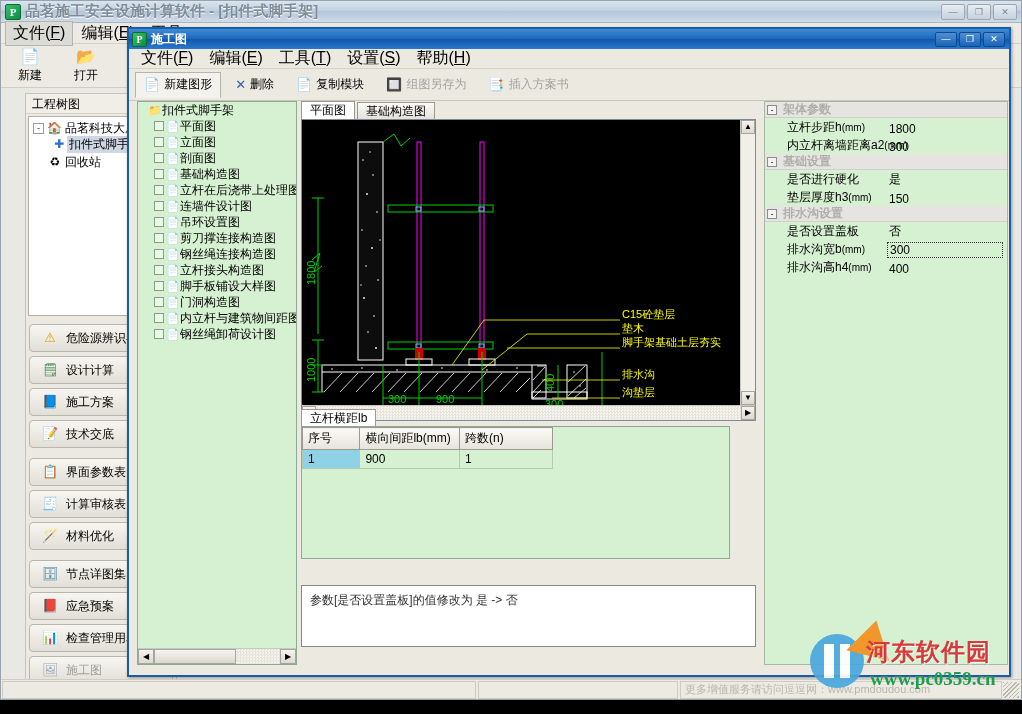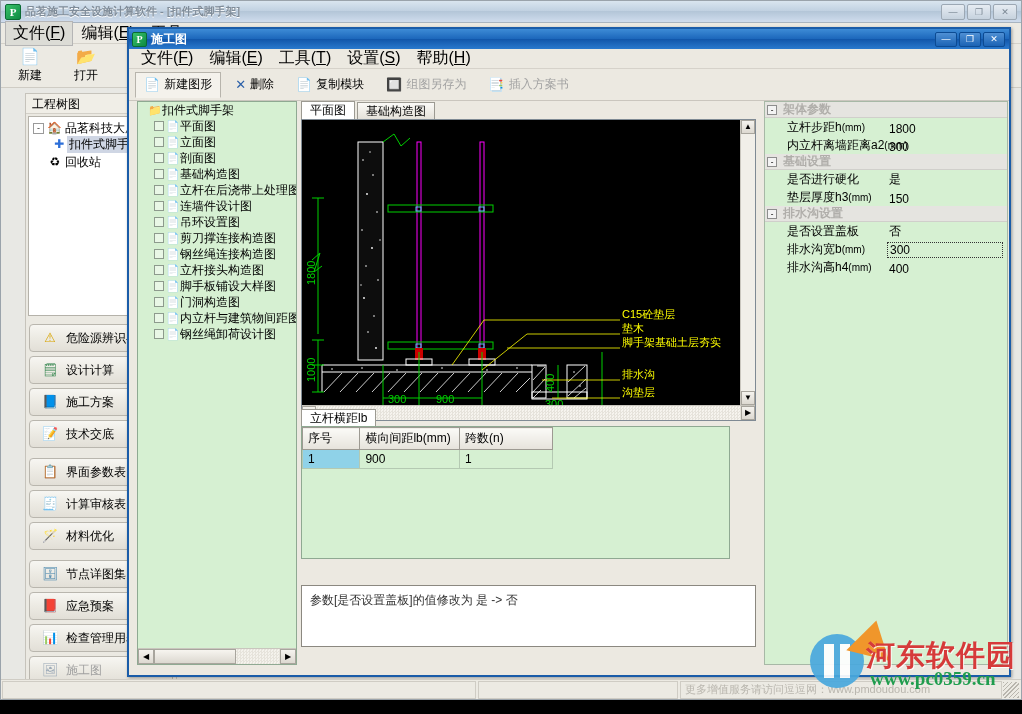--- a/index.html
+++ b/index.html
@@ -27,21 +27,21 @@
   }
   .titlebar .tb-icon {
     width: 16px; height: 16px; margin: 0 4px 0 2px; flex: none;
     background: linear-gradient(135deg,#39c26a,#0d8a42);
     border: 1px solid #0a6b33; border-radius: 2px;
     color: #fff; font-size: 11px; font-weight: bold;
     display: flex; align-items: center; justify-content: center;
     font-family: "Liberation Serif", serif;
   }
   .titlebar .tb-title {
-    flex: 1; font-size: 11px; font-weight: bold; color: #7f8c99;
+    flex: 1; font-size: 15px; font-weight: bold; color: #7f8c99;
     text-shadow: 0 1px 0 #fff; white-space: nowrap; overflow: hidden;
   }
   .win-btns { display: flex; gap: 2px; padding-right: 2px; }
   .win-btn {
     width: 24px; height: 16px; border: 1px solid #9ca8b4;
     background: linear-gradient(to bottom,#e6ecf2,#c6d2de);
     color: #7b8894; font-size: 9px; line-height: 14px; text-align: center;
     border-radius: 2px;
   }
 
@@ -264,21 +264,21 @@
   #watermark .wm-logo::after {
     content: ""; position: absolute; left: 14px; top: 10px; width: 10px; height: 34px;
     background: #fff; box-shadow: 16px 0 0 #fff;
   }
   #watermark .wm-arrow {
     position: absolute; left: 46px; top: -4px; width: 0; height: 0;
     border-left: 22px solid transparent; border-right: 22px solid transparent;
     border-bottom: 36px solid #f0962b; transform: rotate(14deg);
   }
   #watermark .wm-cn {
-    position: absolute; left: 62px; top: 12px; font-size: 29px; font-weight: bold;
+    position: absolute; left: 62px; top: 12px; font-size: 24px; font-weight: bold;
     color: #d63a3a; font-family: "DejaVu Sans", sans-serif; letter-spacing: 1px;
     text-shadow: 1px 1px 0 rgba(255,255,255,.8);
   }
   #watermark .wm-url {
     position: absolute; left: 66px; top: 44px; font-size: 19px; font-weight: bold;
     color: #1f9d4e; font-family: "Liberation Serif", serif;
   }
 </style>
 </head>
 <body>

